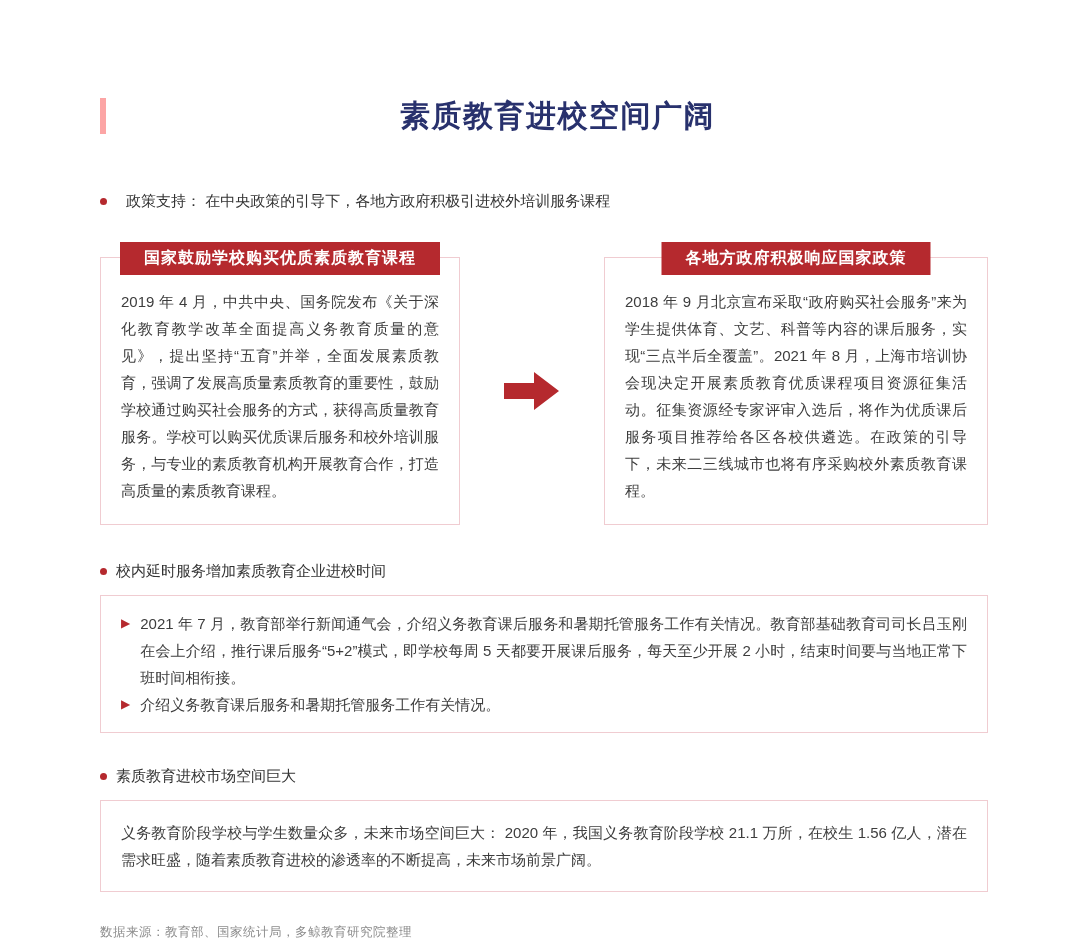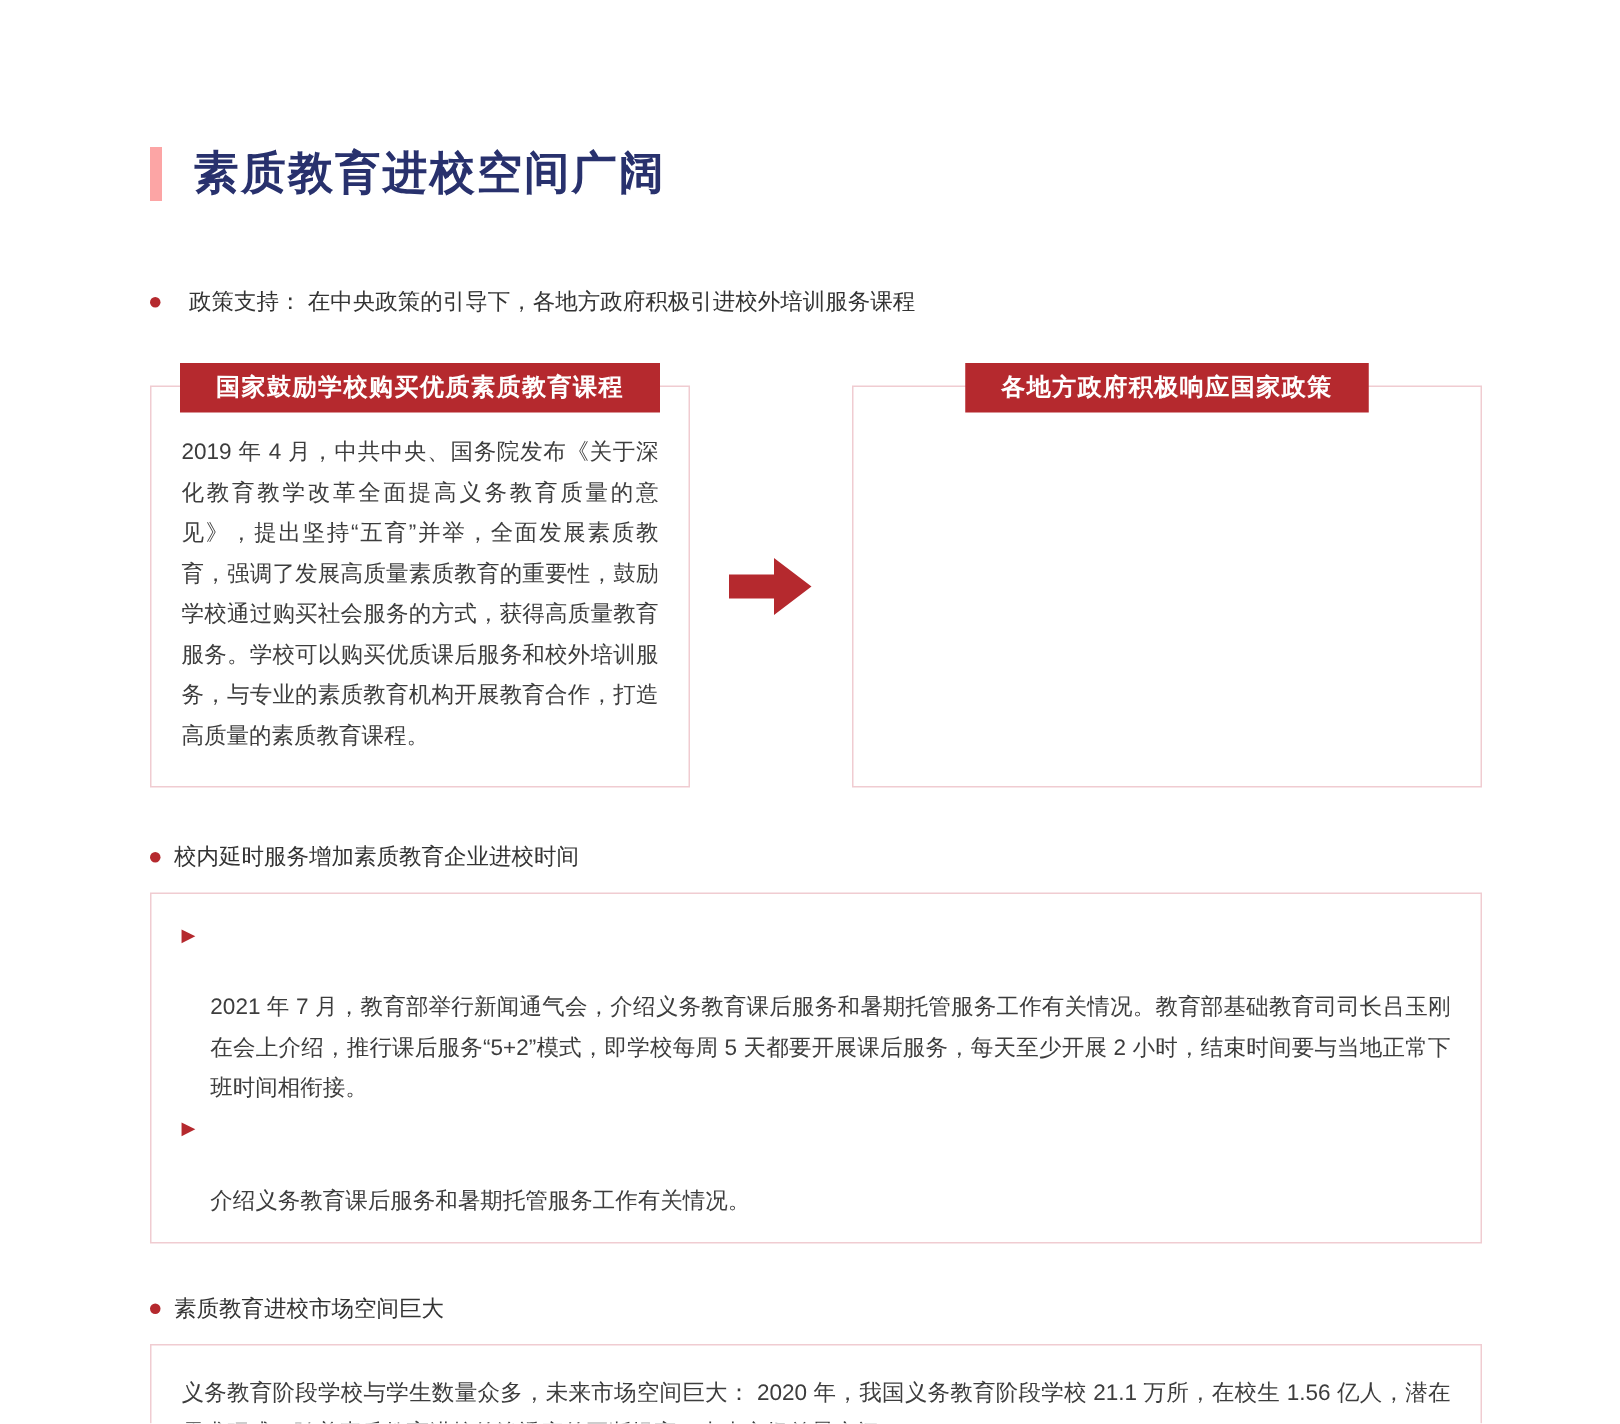--- a/index.html
+++ b/index.html
@@ -5,56 +5,56 @@
   * { margin:0; padding:0; box-sizing:border-box; }
   html,body { background:#ffffff; }
   body { font-family:"Liberation Sans","DejaVu Sans",sans-serif; }
   .page {
     position:relative; width:1080px; height:949px;
     background:#ffffff; overflow:hidden; margin:0 auto;
   }
   .content { position:absolute; left:100px; top:0; width:888px; }
 
   
-  .header { margin-top:98px; border-left:8px solid #fca5a5; padding-left:21px; }
+  .header { margin-top:98px; border-left:6px solid #fca5a5; padding-left:21px;text-align:center; }
   .title { font-size:30px; font-weight:bold; color:#28316d; letter-spacing:1.5px; line-height:1.2; }
   .subtitle { margin-top:11px; font-size:19px; font-weight:bold; color:#c9262c; letter-spacing:0.5px; }
 
   
   .bullet-row { display:flex; align-items:center; gap:9px; font-size:15px; color:#333333; }
   .dot { width:7px; height:7px; border-radius:50%; background:#b5292e; flex:0 0 auto; }
   .bullet-1 { margin-top:58px;gap:19px; }
   .bullet-2 { margin-top:37px; }
   .bullet-3 { margin-top:34px;align-items:center; }
 
   
   .cards { display:flex; align-items:stretch; margin-top:46px; }
   .card {
     position:relative; border:1px solid #f0ccd1; background:#ffffff;
     padding:30px 20px 20px 20px;
   }
   .card-left  { width:360px; }
-  .card-right { width:420px; }
+  .card-right { width:384px; }
   .card-badge {
     position:absolute; top:-16px; left:50%; transform:translateX(-50%);
     background:#b5292e; color:#ffffff; font-size:16px; font-weight:bold;
     padding:6px 24px; white-space:nowrap; letter-spacing:1px;
   }
   .card-body { font-size:15px; line-height:27px; color:#3d3d3d; text-align:justify; }
   .arrow-zone { flex:1; display:flex; align-items:center; justify-content:center; }
 
   
   .wide-box {
     border:1px solid #f0ccd1; background:#ffffff;
     padding:14px 20px; margin-top:14px;
     font-size:15px; line-height:27px; color:#3d3d3d;
   }
   .tri-item { display:flex; gap:10px; }
   .tri-marker { color:#b5292e; font-size:12px; line-height:27px; flex:0 0 auto; }
-  .tri-text { flex:1; text-align:justify;margin-top:48px; }
+  .tri-text { flex:1; text-align:justify; }
   .plain-body { text-align:justify; padding:4px 0; }
 
   
   .footer { margin-top:32px; font-size:12.5px; color:#8c8c8c; letter-spacing:0.5px; }
 </style>
 </head>
 <body>
 
 <div class="page">
   <div class="content">
@@ -73,20 +73,21 @@
         <div class="card-badge">国家鼓励学校购买优质素质教育课程</div>
         <div class="card-body">2019 年 4 月，中共中央、国务院发布《关于深化教育教学改革全面提高义务教育质量的意见》，提出坚持“五育”并举，全面发展素质教育，强调了发展高质量素质教育的重要性，鼓励学校通过购买社会服务的方式，获得高质量教育服务。学校可以购买优质课后服务和校外培训服务，与专业的素质教育机构开展教育合作，打造高质量的素质教育课程。</div>
       </div>
       <div class="arrow-zone">
         <svg width="56" height="42" viewBox="0 0 56 42" aria-hidden="true">
           <polygon points="0,13 30,13 30,2 55,21 30,40 30,29 0,29" fill="#b5292e"></polygon>
         </svg>
       </div>
       <div class="card card-right">
         <div class="card-badge">各地方政府积极响应国家政策</div>
+        <div class="card-body">2018 年 9 月北京宣布采取“政府购买社会服务”来为学生提供体育、文艺、科普等内容的课后服务，实现“三点半后全覆盖”。2021 年 8 月，上海市培训协会现决定开展素质教育优质课程项目资源征集活动。征集资源经专家评审入选后，将作为优质课后服务项目推荐给各区各校供遴选。在政策的引导下，未来二三线城市也将有序采购校外素质教育课程。</div>
       </div>
     </div>
 
     <div class="bullet-row bullet-2">
       <span class="dot"></span>
       <span>校内延时服务增加素质教育企业进校时间</span>
     </div>
 
     <div class="wide-box">
       <div class="tri-item">

